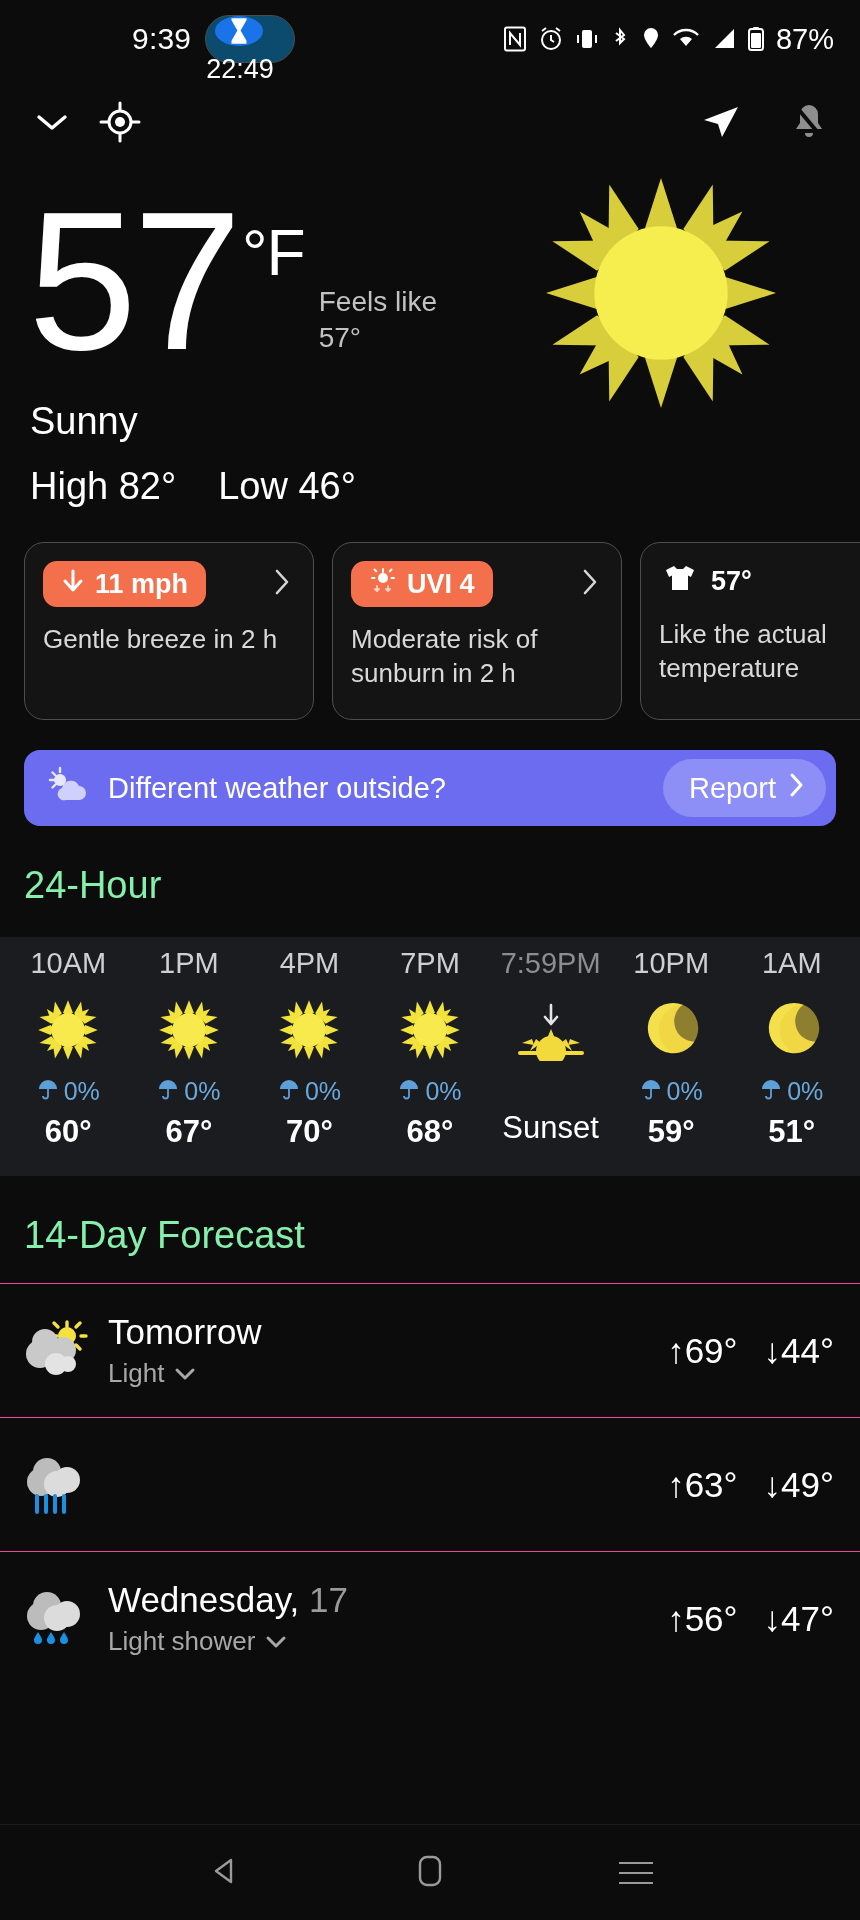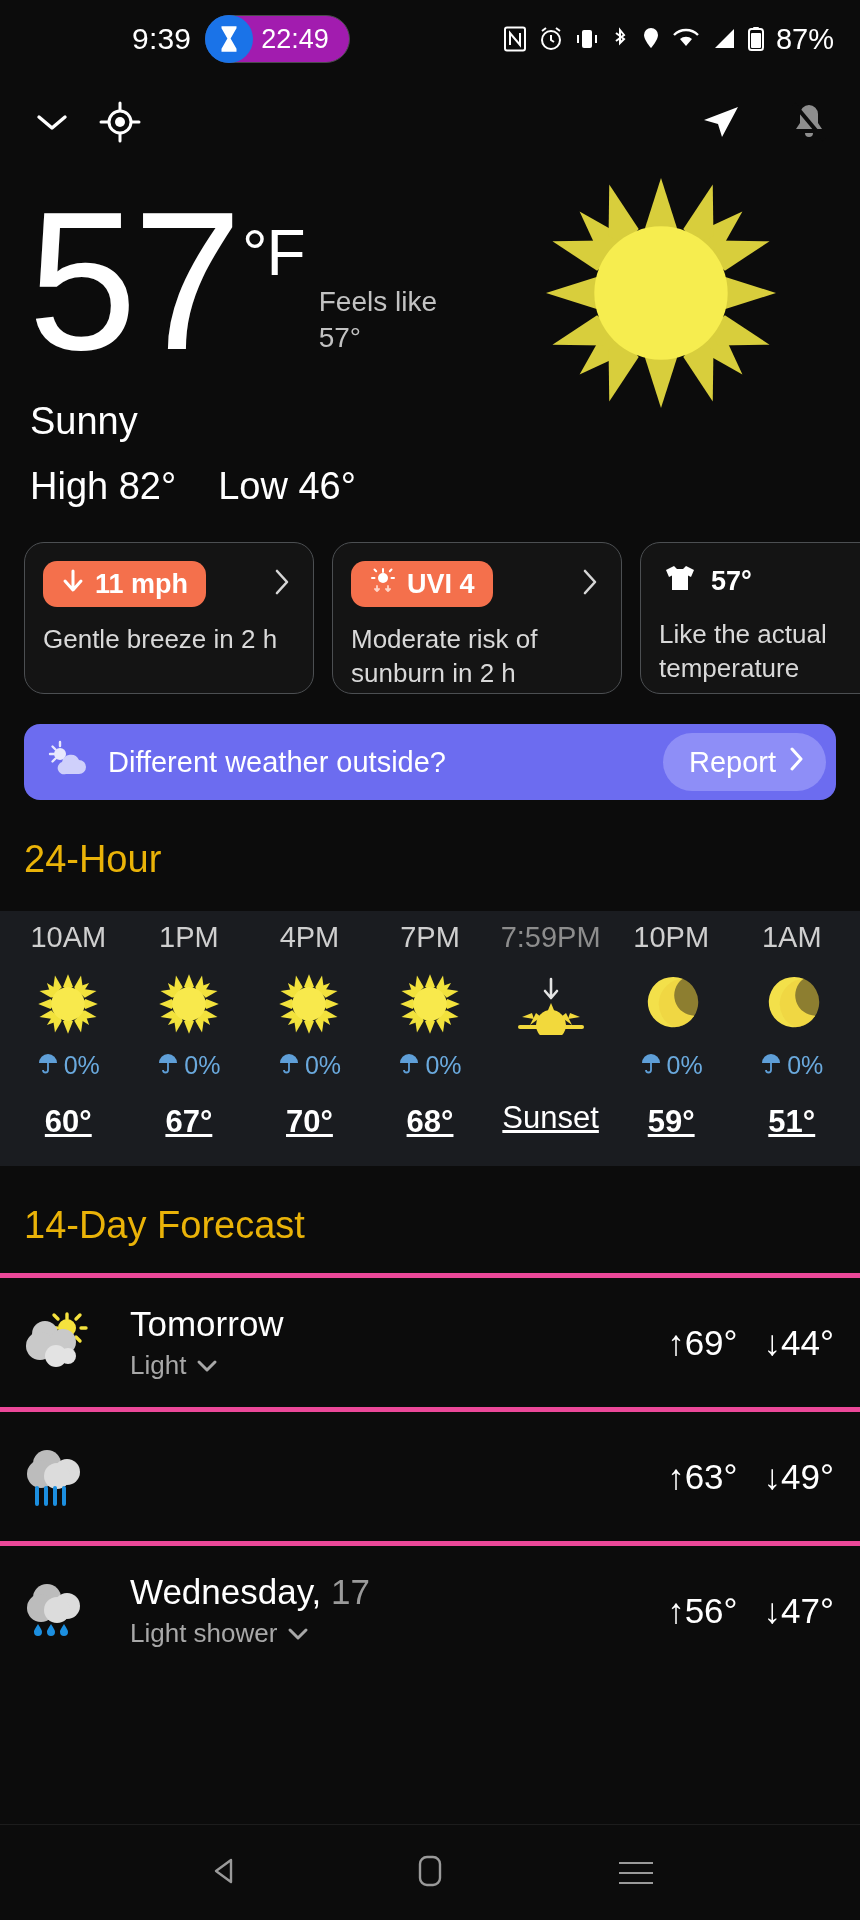--- a/index.html
+++ b/index.html
@@ -15,23 +15,24 @@
   .statusbar {
     height: 78px; flex: 0 0 78px;
     display: flex; align-items: center;
     padding: 0 26px;
     color: #fff; background: #0c0c0c;
   }
   .sb-left { display: flex; align-items: center; gap: 14px; flex: 0 0 auto; padding-left: 106px;}
   .sb-clock { font-size: 30px; letter-spacing: .2px; }
   .timer-chip {
     display: flex; align-items: center; gap: 8px;
-    background: #a21caf; border-radius: 26px;
+    background: #0c4a6e; border-radius: 26px;
     height: 48px; padding-right: 20px;
     border: 1px solid #4a4a4c;
+    flex-direction: column;
   }
   .timer-chip .bubble {
     width: 48px; height: 48px; border-radius: 50%;
     background: #1a73e8; display: flex; align-items: center; justify-content: center;
     margin-left: -1px;
   }
   .timer-chip .bubble svg { display:block; }
   .timer-chip .t { font-size: 27px; }
   .sb-right { margin-left: auto; display: flex; align-items: center; gap: 11px; }
   .sb-right svg { display: block; }
@@ -61,21 +62,21 @@
     margin-top: 92px; margin-left: 14px;
     font-size: 28px; color: #c2c2c2; line-height: 1.3;
   }
   .sun-art { position: absolute; right: 84px; top: 8px; }
   .cond { font-size: 38px; color: #fff; margin: 28px 0 0 2px; }
   .hilo { font-size: 38px; color: #fff; margin: 22px 0 0 2px; display: flex; gap: 42px; }
 
   
   .cards { display: flex; gap: 18px; padding: 34px 0 0 24px; overflow: hidden; }
   .card {
-    flex: 0 0 290px; height: 152px;
+    flex: 0 0 290px; height: 178px;
     border: 1px solid #4c4f52; border-radius: 20px;
     background: #141414;
     padding: 18px 18px 0 18px;
   }
   .card-head { display: flex; align-items: center; }
   .pill {
     display: inline-flex; align-items: center; gap: 10px;
     background: #f4704c; color: #fff;
     border-radius: 14px; height: 46px; padding: 0 18px;
     font-size: 27px; font-weight: bold;
@@ -92,43 +93,43 @@
   }
   .banner-text { font-size: 29px; color: #fff; }
   .report-btn {
     margin-left: auto; background: #8e8ef7; color: #fff;
     border-radius: 30px; height: 58px; padding: 0 22px 0 26px;
     display: flex; align-items: center; gap: 12px;
     font-size: 29px;
   }
 
   
-  .section-title { font-size: 38px; color: #eab308; padding: 38px 0 30px 24px; }
+  .section-title { font-size: 38px; color: #86efac; padding: 38px 0 30px 24px; }
   .section-title.tight { padding-bottom: 26px; }
 
   
   .hourly {
     background: #1a1c20;
     display: flex; padding: 10px 8px 26px 8px;
   }
   .hour { flex: 1 1 0; display: flex; flex-direction: column; align-items: center; gap: 0; }
   .h-time { font-size: 29px; color: #cfcfcf; }
   .h-time.dim { color: #8d8d8d; }
   .h-icon { height: 80px; display: flex; align-items: center; justify-content: center; margin-top: 10px; }
   .h-pop { display: flex; align-items: center; gap: 5px; font-size: 25px; color: #6aa9dd; margin-top: 4px; height: 34px;}
-  .h-temp { font-size: 31px; color: #fff; font-weight: bold; margin-top: 22px; text-decoration: underline; }
+  .h-temp { font-size: 31px; color: #fff; font-weight: bold; margin-top: 6px; }
   .h-temp.label { font-weight: normal; font-size: 31px; }
   .h-spacer { height: 34px; }
 
   
   .daily { background: #0c0c0c; }
   .day {
     display: flex; align-items: center;
-    padding: 18px 26px 18px 22px; gap: 34px;
-    border-top: 5px solid #ec4899;
+    padding: 18px 26px 18px 22px; gap: 12px;
+    border-top: 1px solid #ec4899;
     height: 134px;
   }
   .day-icon { width: 74px; display: flex; align-items: center; justify-content: center; }
   .day-main { display: flex; flex-direction: column; gap: 6px; }
   .day-name { font-size: 35px; color: #fff; }
   .day-date { color: #9a9a9a; }
   .day-cond { font-size: 26px; color: #a8a8a8; display: flex; align-items: center; gap: 10px; }
   .day-temps { margin-left: auto; display: flex; align-items: center; gap: 26px; font-size: 35px; color: #fff; }
   .day-temps span { display: inline-flex; align-items: center; gap: 2px; }
 

